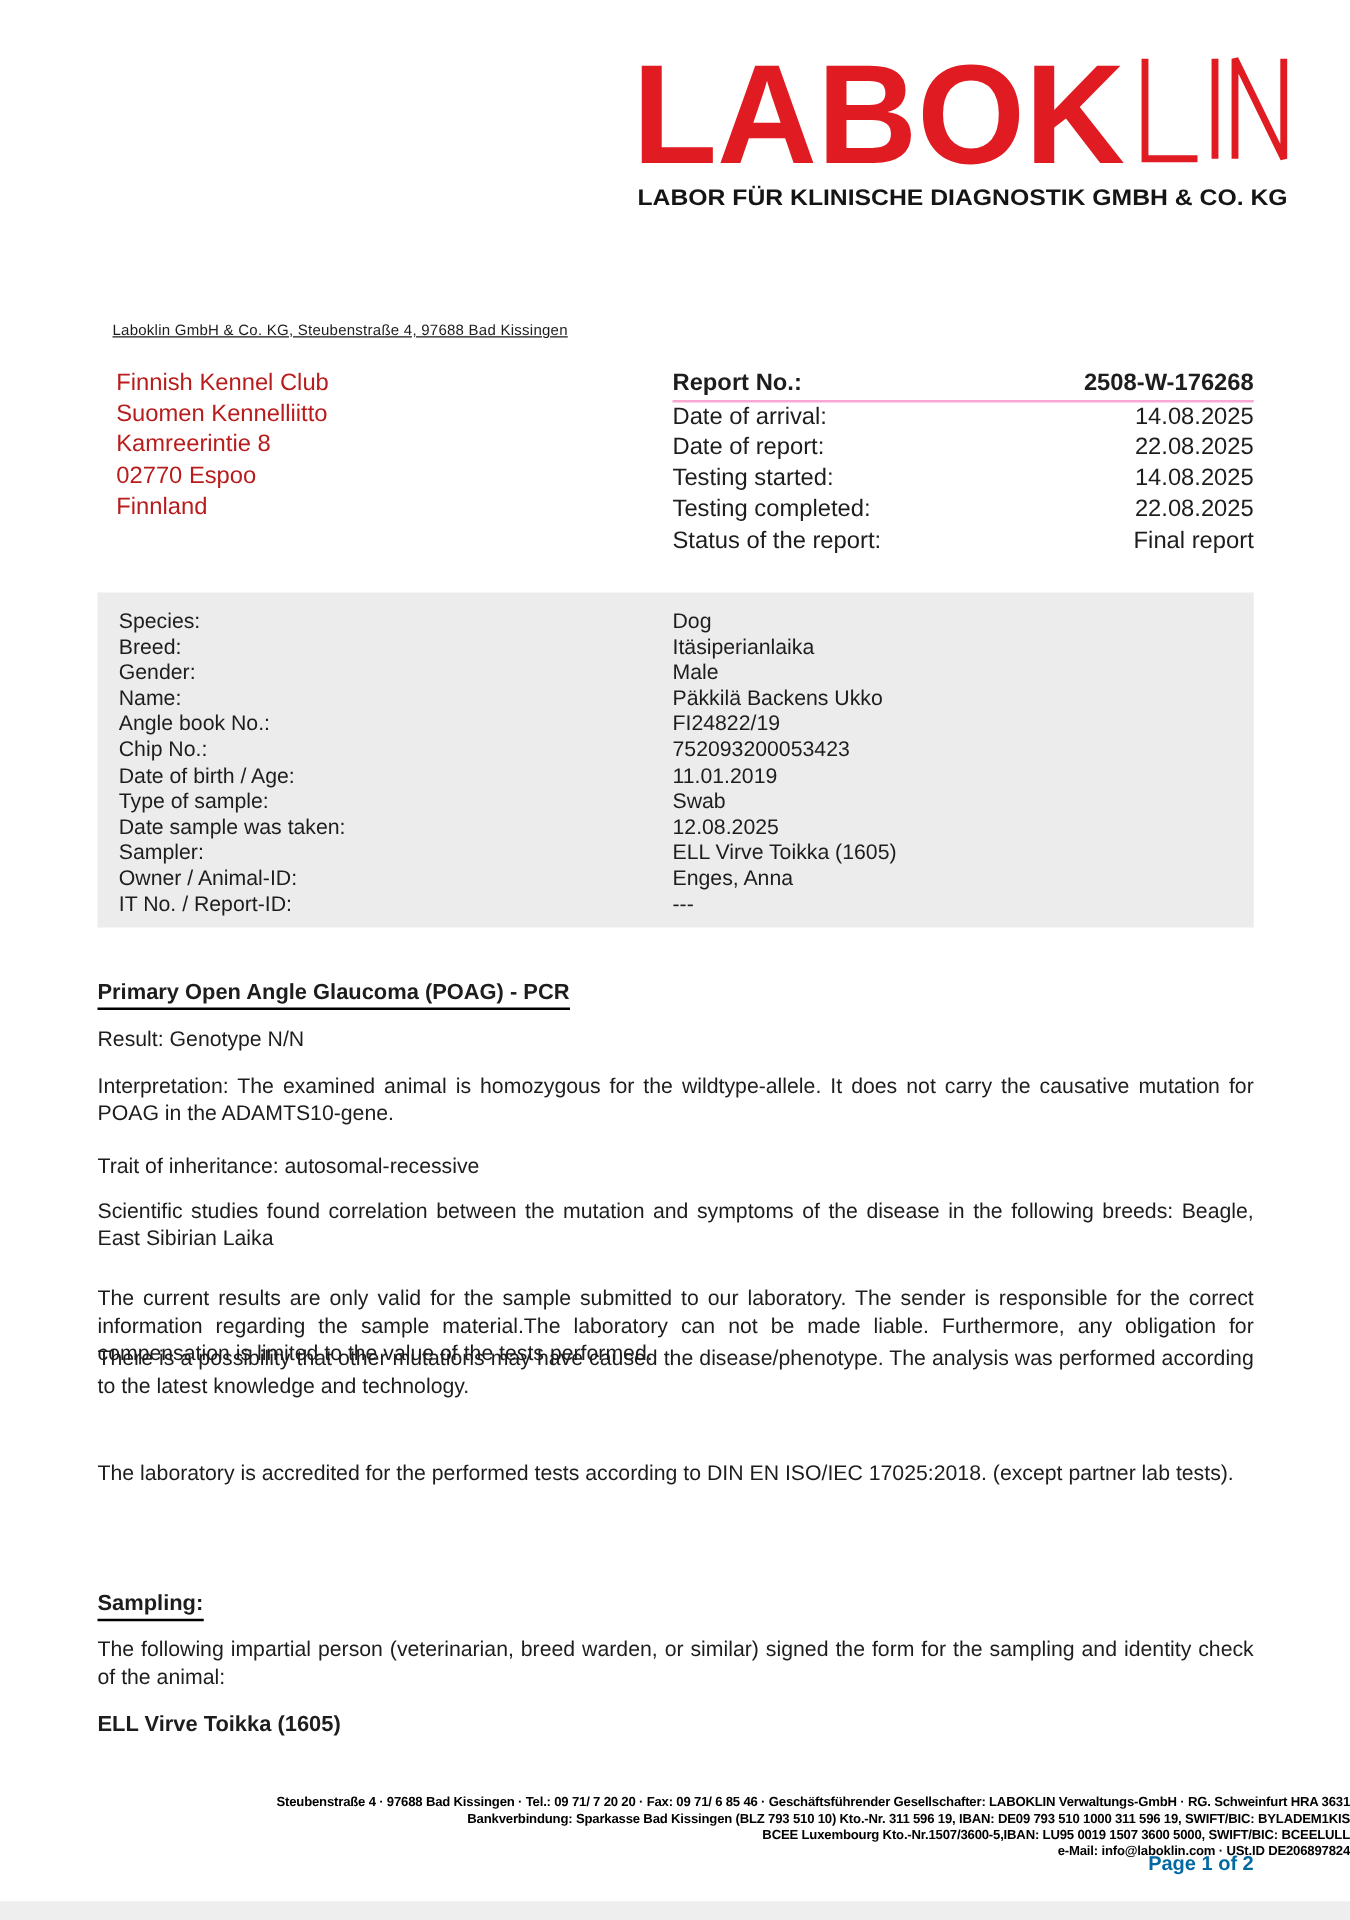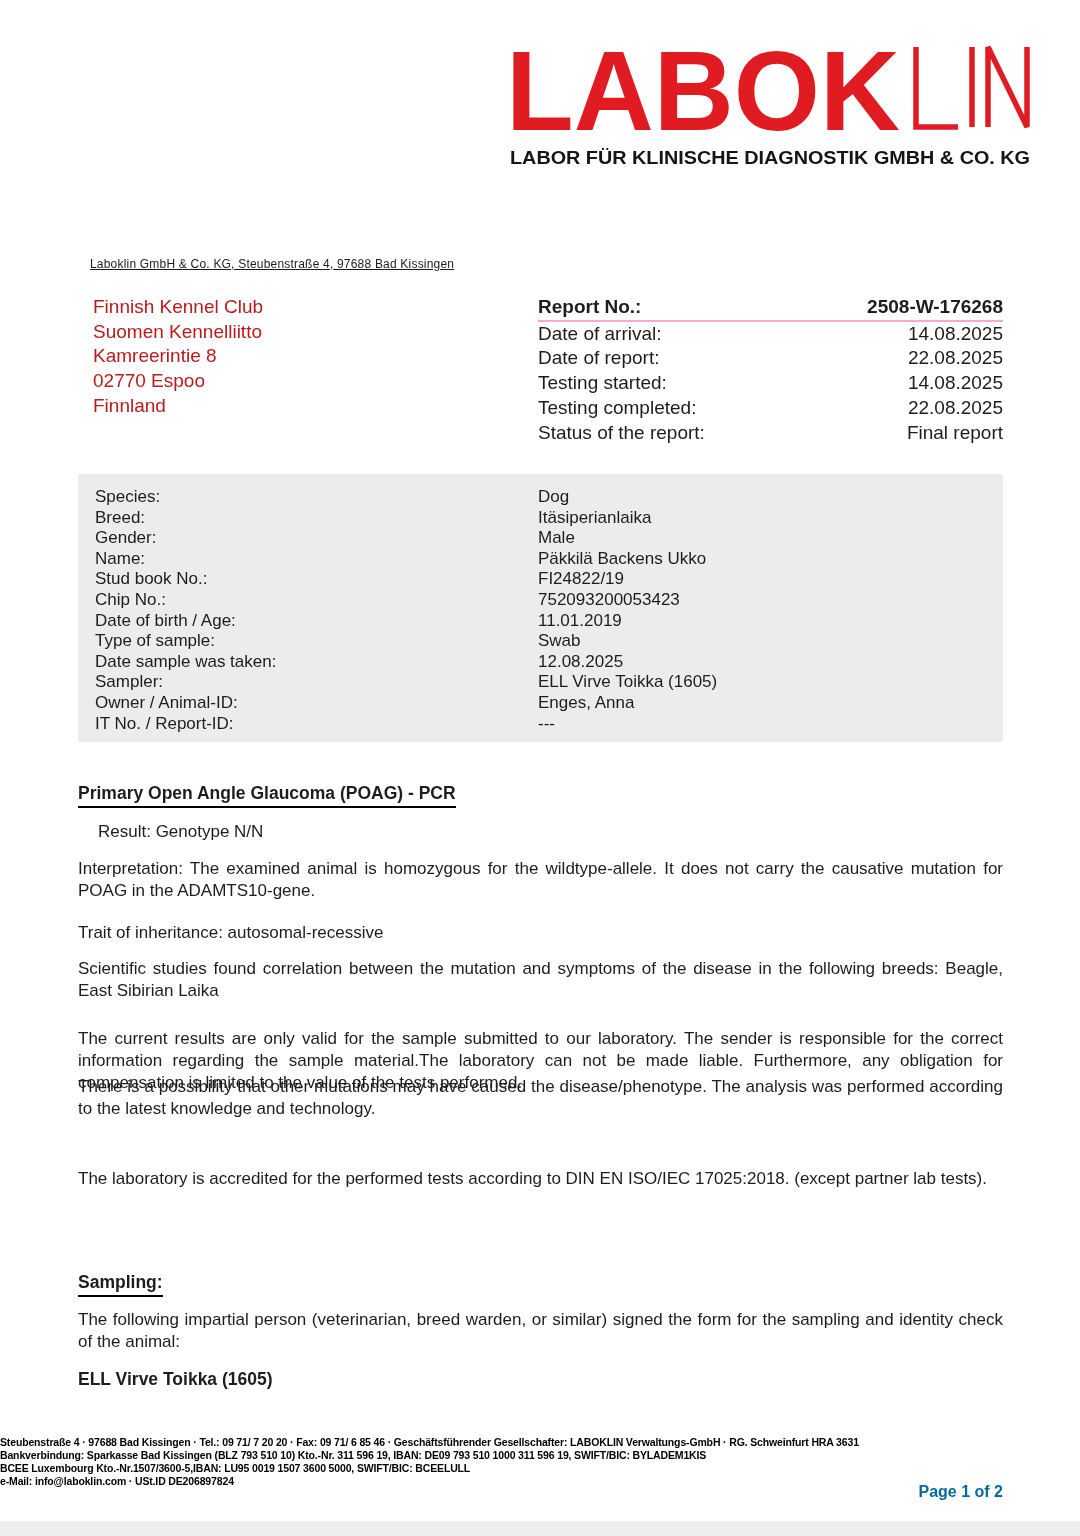--- a/index.html
+++ b/index.html
@@ -45,21 +45,21 @@
   
   .section-heading { position: absolute; left: 78px; font-size: 17.5px; font-weight: bold; }
   .section-heading span { display: inline-block; border-bottom: 2px solid #000; padding-bottom: 2px; }
   .para { position: absolute; left: 78px; width: 925px; font-size: 17px; line-height: 22px; text-align: justify; color: #1d1d1d; }
   .para.no-just { text-align: left; }
   .bold-line { position: absolute; left: 78px; font-size: 17.5px; font-weight: bold; }
 
   
   .footer {
     position: absolute; left: 0; top: 1436px; width: 100%;
-    text-align: left; font-size: 10.5px; font-weight: bold;
+    text-align: right; font-size: 10.5px; font-weight: bold;
     line-height: 13px; letter-spacing: -0.15px; color: #000;
   }
   .footer div { white-space: nowrap; }
   .page-indicator { position: absolute; right: 77px; top: 1483px; font-size: 16px; font-weight: bold; color: #0369a1; }
   .bottom-strip { position: absolute; left: 0; top: 1521px; width: 100%; height: 15px; background: #eeeeee; }
 </style>
 </head>
 <body>
 
 <div class="page">
@@ -141,21 +141,21 @@
         <span class="a-label">Gender:</span>
         <span class="a-value">Male</span>
       </div>
 
       <div class="animal-row">
         <span class="a-label">Name:</span>
         <span class="a-value">Päkkilä Backens Ukko</span>
       </div>
 
       <div class="animal-row">
-        <span class="a-label">Stud book No.:</span>
+        <span class="a-label">Angle book No.:</span>
         <span class="a-value">FI24822/19</span>
       </div>
 
       <div class="animal-row">
         <span class="a-label">Chip No.:</span>
         <span class="a-value">752093200053423</span>
       </div>
 
       <div class="animal-row">
         <span class="a-label">Date of birth / Age:</span>
@@ -184,21 +184,21 @@
 
       <div class="animal-row">
         <span class="a-label">IT No. / Report-ID:</span>
         <span class="a-value">---</span>
       </div>
     </div>
 
   <div class="section-heading" style="top: 783px;">
     <span>Primary Open Angle Glaucoma (POAG) - PCR</span>
   </div>
-  <div class="para no-just" style="top: 821px; margin-left: 20px;">Result: Genotype N/N</div>
+  <div class="para no-just" style="top: 821px;">Result: Genotype N/N</div>
   <div class="para" style="top: 858px;">Interpretation: The examined animal is homozygous for the wildtype-allele. It does not carry the causative mutation for POAG in the ADAMTS10-gene.</div>
   <div class="para no-just" style="top: 922px;">Trait of inheritance: autosomal-recessive</div>
   <div class="para" style="top: 958px;">Scientific studies found correlation between the mutation and symptoms of the disease in the following breeds: Beagle, East Sibirian Laika</div>
   <div class="para" style="top: 1028px;">The current results are only valid for the sample submitted to our laboratory. The sender is responsible for the correct information regarding the sample material.The laboratory can not be made liable. Furthermore, any obligation for compensation is limited to the value of the tests performed.</div>
   <div class="para" style="top: 1076px;">There is a possibility that other mutations may have caused the disease/phenotype. The analysis was performed according to the latest knowledge and technology.</div>
   <div class="para" style="top: 1168px;">The laboratory is accredited for the performed tests according to DIN EN ISO/IEC 17025:2018. (except partner lab tests).</div>
 
   <div class="section-heading" style="top: 1272px;">
     <span>Sampling:</span>
   </div>

